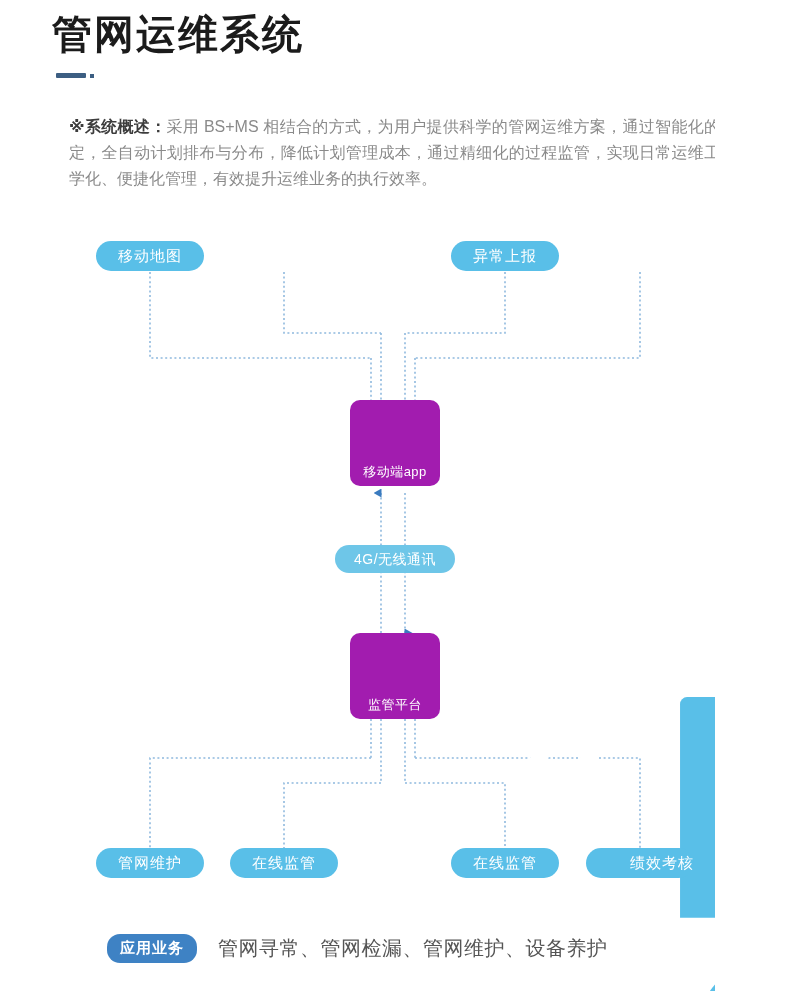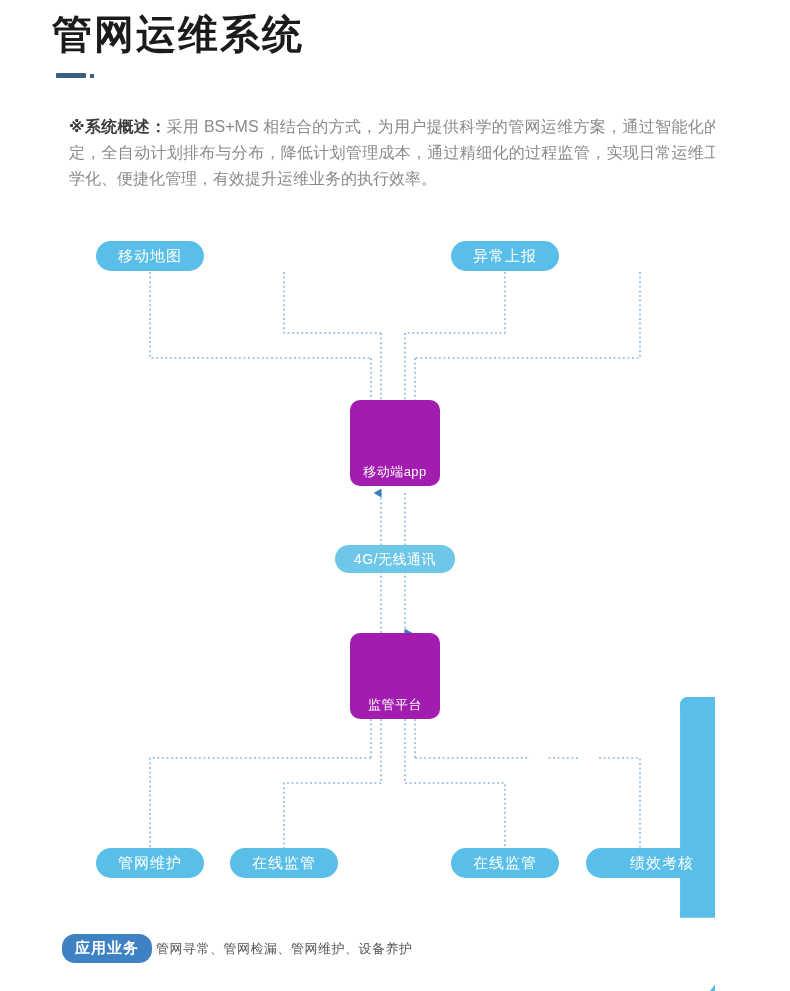--- a/index.html
+++ b/index.html
@@ -152,24 +152,25 @@
   }
   .footer-badge {
     background: #3e82c4;
     color: #ffffff;
     font-size: 15px;
     font-weight: bold;
     letter-spacing: 1px;
     padding: 5px 13px;
     border-radius: 13px;
     white-space: nowrap;
+    margin-left: 45px;
   }
   .footer-text {
-    margin-left: 4px;
-    font-size: 13px;
+    margin-left: 21px;
+    font-size: 20px;
     color: #555555;
     letter-spacing: 0.5px;
     white-space: nowrap;
   }
 </style>
 </head>
 <body>
 
 <div class="page">
 

